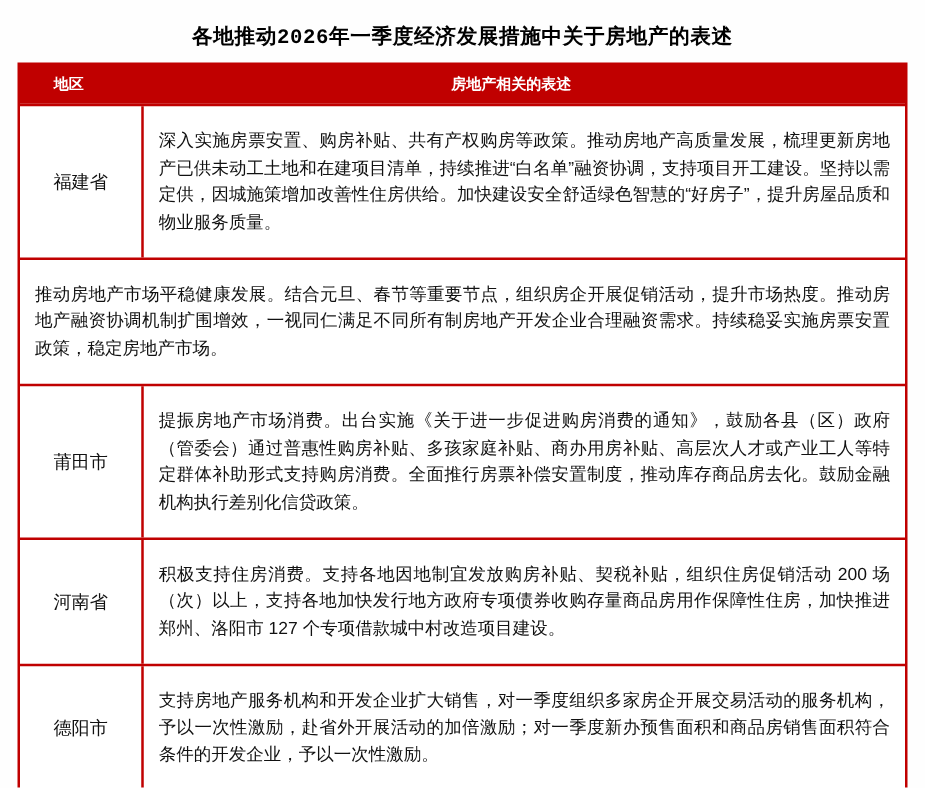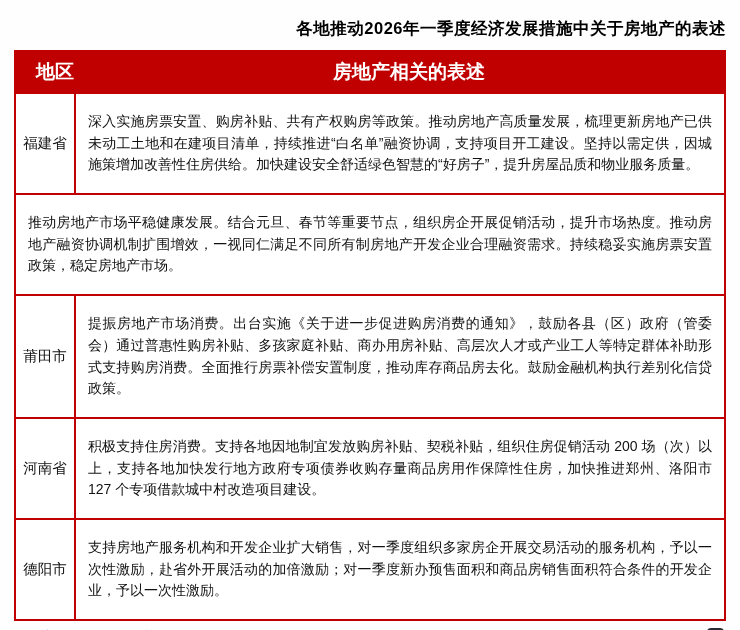--- a/index.html
+++ b/index.html
@@ -15,58 +15,59 @@
   }
   .page{
     width:740px;
     height:630px;
     background:#fefefe;
     padding:10px 14px 0 14px;
     overflow:hidden;
     position:relative;
   }
   .title{
-    text-align:right;
+    text-align:center;
     font-size:16.5px;
     font-weight:bold;
     letter-spacing:0.5px;
     padding:8px 0 10px 0;
     color:#000;
+    font-family:Liberation Mono, monospace;
   }
   .table{
     border:2px solid var(--red);
     background:#ffffff;
   }
   .thead{
     display:flex;
     background:var(--red);
     color:#ffffff;
     font-weight:bold;
-    font-size:19px;
+    font-size:12px;
   }
   .th-region{
     width:78px;
     display:flex;
     align-items:center;
     justify-content:center;
     padding:7px 4px;
   }
   .th-desc{
     flex:1;
     display:flex;
     align-items:center;
     justify-content:center;
     padding:7px 4px;
   }
   .tr{
     display:flex;
     border-top:2px solid var(--red);
   }
   .td-region{
-    width:60px;
+    width:99px;
     border-right:2px solid var(--red);
     display:flex;
     align-items:center;
     justify-content:center;
     font-size:14.5px;
     padding:4px;
     text-align:center;
   }
   .td-desc{
     flex:1;

